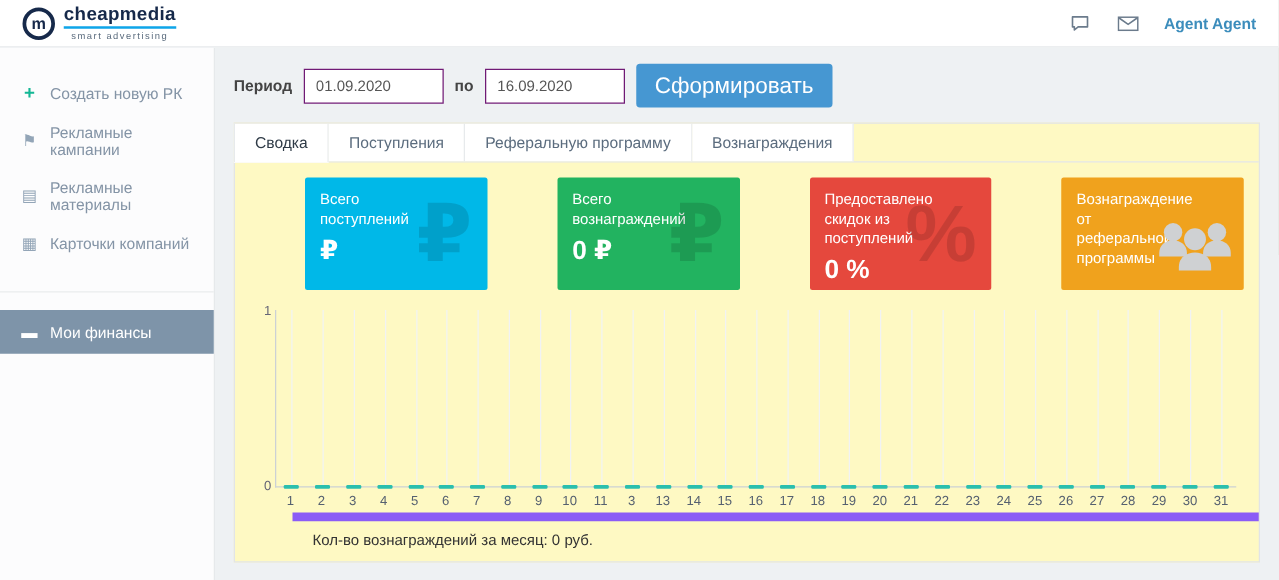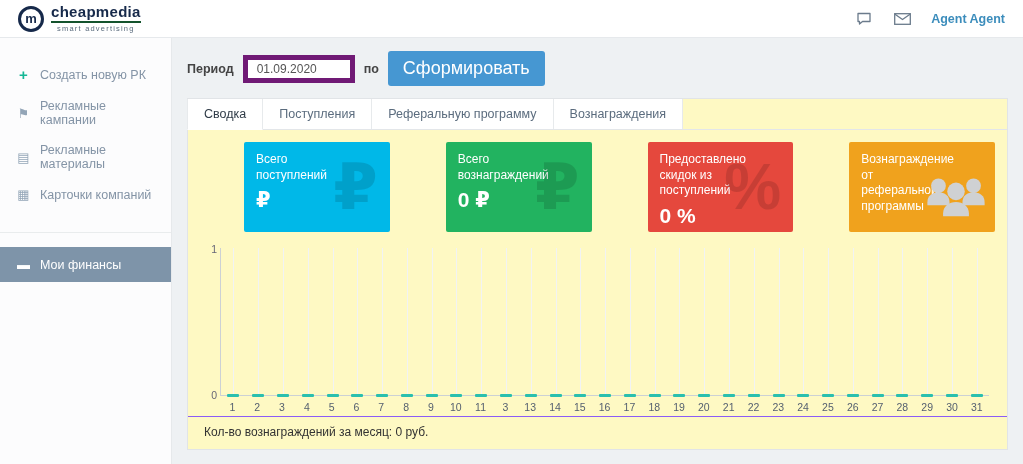--- a/index.html
+++ b/index.html
@@ -9,21 +9,21 @@
   
   .topbar { position:absolute; top:0; left:0; right:0; height:38px; background:#fff;
             border-bottom:1px solid #e6e9ec; display:flex; align-items:center;
             justify-content:space-between; padding:0 18px; z-index:5; }
   .brand { display:flex; align-items:center; gap:7px; }
   .logo-circle { width:26px; height:26px; border:3px solid #16294a; border-radius:50%;
                  display:flex; align-items:center; justify-content:center;
                  font-weight:bold; font-size:13px; color:#16294a; }
   .brand-text { display:flex; flex-direction:column; }
   .brand-name { font-size:15px; font-weight:bold; color:#16294a; letter-spacing:0.3px;
-                border-bottom:2px solid #14532d; line-height:1.1; padding-bottom:1px; }
+                border-bottom:2px solid #0ea5e9; line-height:1.1; padding-bottom:1px; }
   .brand-tagline { font-size:7.5px; color:#5a6b7d; letter-spacing:1.2px; margin-top:1px; text-align:center; }
   .topbar-right { display:flex; align-items:center; gap:20px; }
   .top-icon { width:18px; height:18px; display:flex; align-items:center; justify-content:center; cursor:pointer; }
   .user-link { font-size:12.5px; font-weight:bold; color:#3c8dbc; cursor:pointer;text-align:center; }
 
   
   .sidebar { position:absolute; top:38px; left:0; bottom:0; width:172px; background:#fcfcfd;
              border-right:1px solid #e6e9eb; padding-top:20px; }
   .side-item { display:flex; align-items:center; gap:9px; padding:8px 16px; font-size:12.5px;
                color:#8494a6; cursor:pointer; }
@@ -31,21 +31,21 @@
   .side-icon.accent { color:#14b795; font-weight:bold; font-size:15px; }
   .side-divider { height:1px; background:#e9eced; margin:22px 0 0; }
   .side-item.active { background:#7e94a9; color:#fff; margin-top:14px; padding:10px 16px; }
   .side-item.active .side-icon { color:#fff; }
 
   
   .main { position:absolute; left:172px; top:38px; right:0; bottom:0;
           padding:13px 15px 0; display:flex; flex-direction:column;justify-content:flex-end; }
   .filter-row { display:flex; align-items:center; gap:9px; margin-bottom:12px; }
   .filter-label { font-size:12.5px; font-weight:bold; color:#444; }
-  .date-input { width:112px; height:28px; border:5px solid #701a75; background:#fff;
+  .date-input { width:112px; height:28px; border:1px solid #701a75; background:#fff;
                 padding:0 9px; font-size:12px; color:#555; font-family:inherit; }
   .submit-btn { background:#4697d2; color:#fff; border:none; border-radius:3px;
                 padding:7px 15px; font-size:18px; cursor:pointer; font-family:inherit; }
 
   .panel { flex:1; background:#fef9c3; border:1px solid #e1e4e7; display:flex;
            flex-direction:column; min-height:0; margin-bottom:14px; }
 
   
   .tabs { display:flex; border-bottom:1px solid #e3e6e9; }
   .tab { padding:8px 16px; font-size:12.5px; color:#5b6c7e; background:#fff;
@@ -71,21 +71,21 @@
   .y-label { position:absolute; left:-16px; width:12px; text-align:right;
              font-size:10.5px; color:#667; }
   .y-label.top { top:-5px; } .y-label.bottom { bottom:-6px; }
   .chart-col { flex:1; position:relative; }
   .chart-gridline { position:absolute; left:50%; top:0; bottom:0; width:1px; background:#f1f3f4; }
   .chart-dash { position:absolute; bottom:-2px; left:50%; transform:translateX(-50%);
                 width:12px; border-radius:1px; }
   .chart-xlabels { display:flex; margin-left:20px; padding:5px 0 3px; }
   .chart-xlabel { flex:1; text-align:center; font-size:10.5px; color:#556070; }
 
-  .footer-note { padding:8px 16px 10px; border-top:1px solid #8b5cf6; font-size:12px; color:#333; }
+  .footer-note { padding:8px 16px 10px; border-top:7px solid #8b5cf6; font-size:12px; color:#333;margin-left:46px; }
 </style>
 </head>
 <body>
 
 <div class="app">
 
   <div class="topbar">
     <div class="brand">
       <div class="logo-circle">m</div>
       <div class="brand-text">
@@ -132,20 +132,21 @@
       <span>Мои финансы</span>
     </div>
   </div>
 
   <div class="main">
 
     <div class="filter-row">
       <span class="filter-label">Период</span>
       <input class="date-input" type="text" value="01.09.2020" style="">
       <span class="filter-label">по</span>
+      <input class="date-input" type="text" value="16.09.2020" style="">
       <button class="submit-btn">Сформировать</button>
     </div>
 
     <div class="panel">
 
       <div class="tabs">
         <div class="tab active">Сводка</div>
         <div class="tab">Поступления</div>
         <div class="tab">Реферальную программу</div>
         <div class="tab">Вознаграждения</div>

